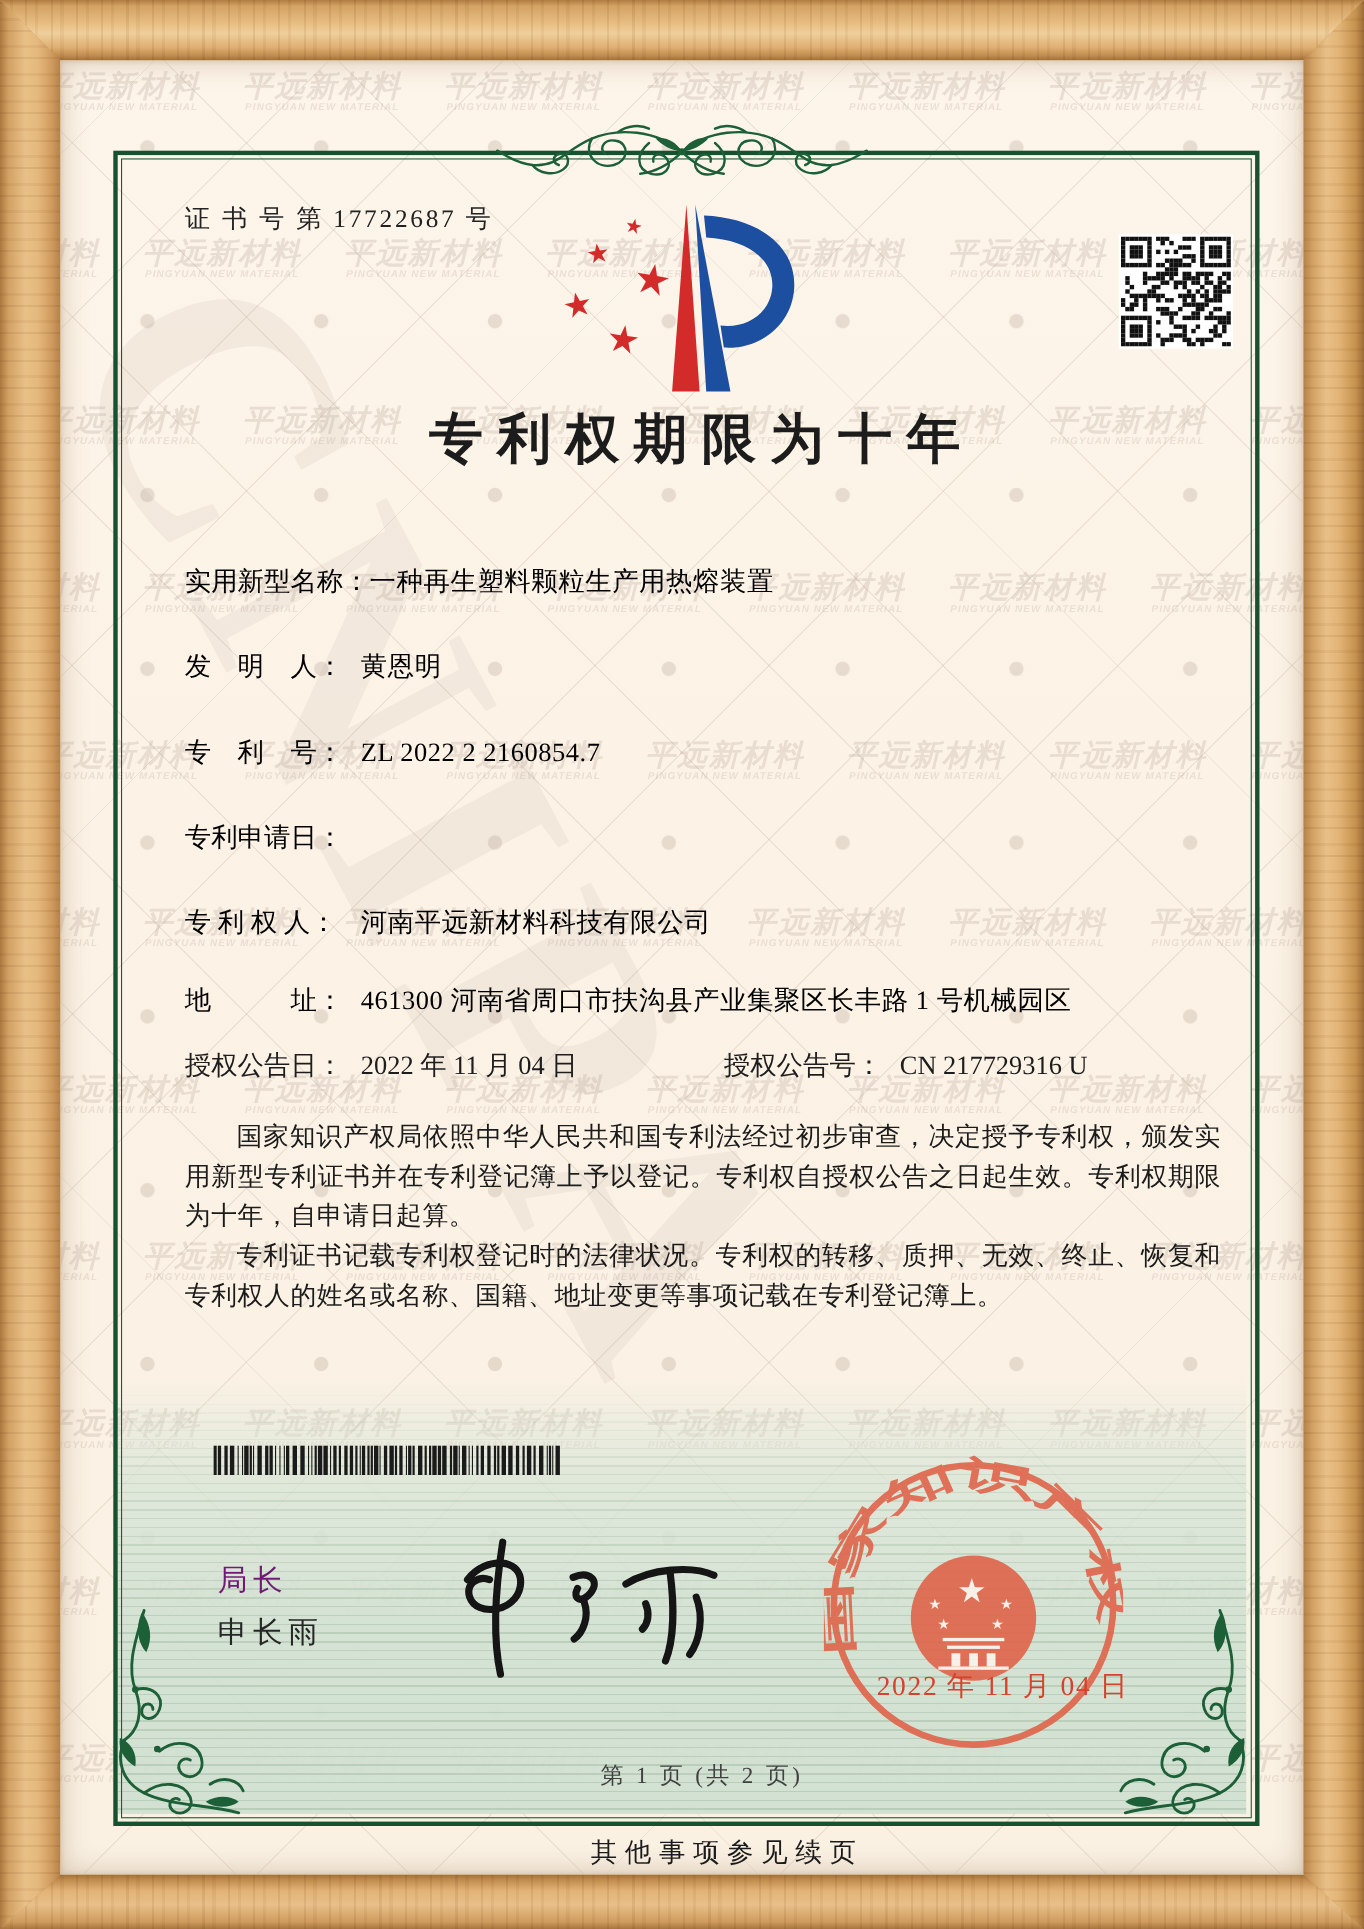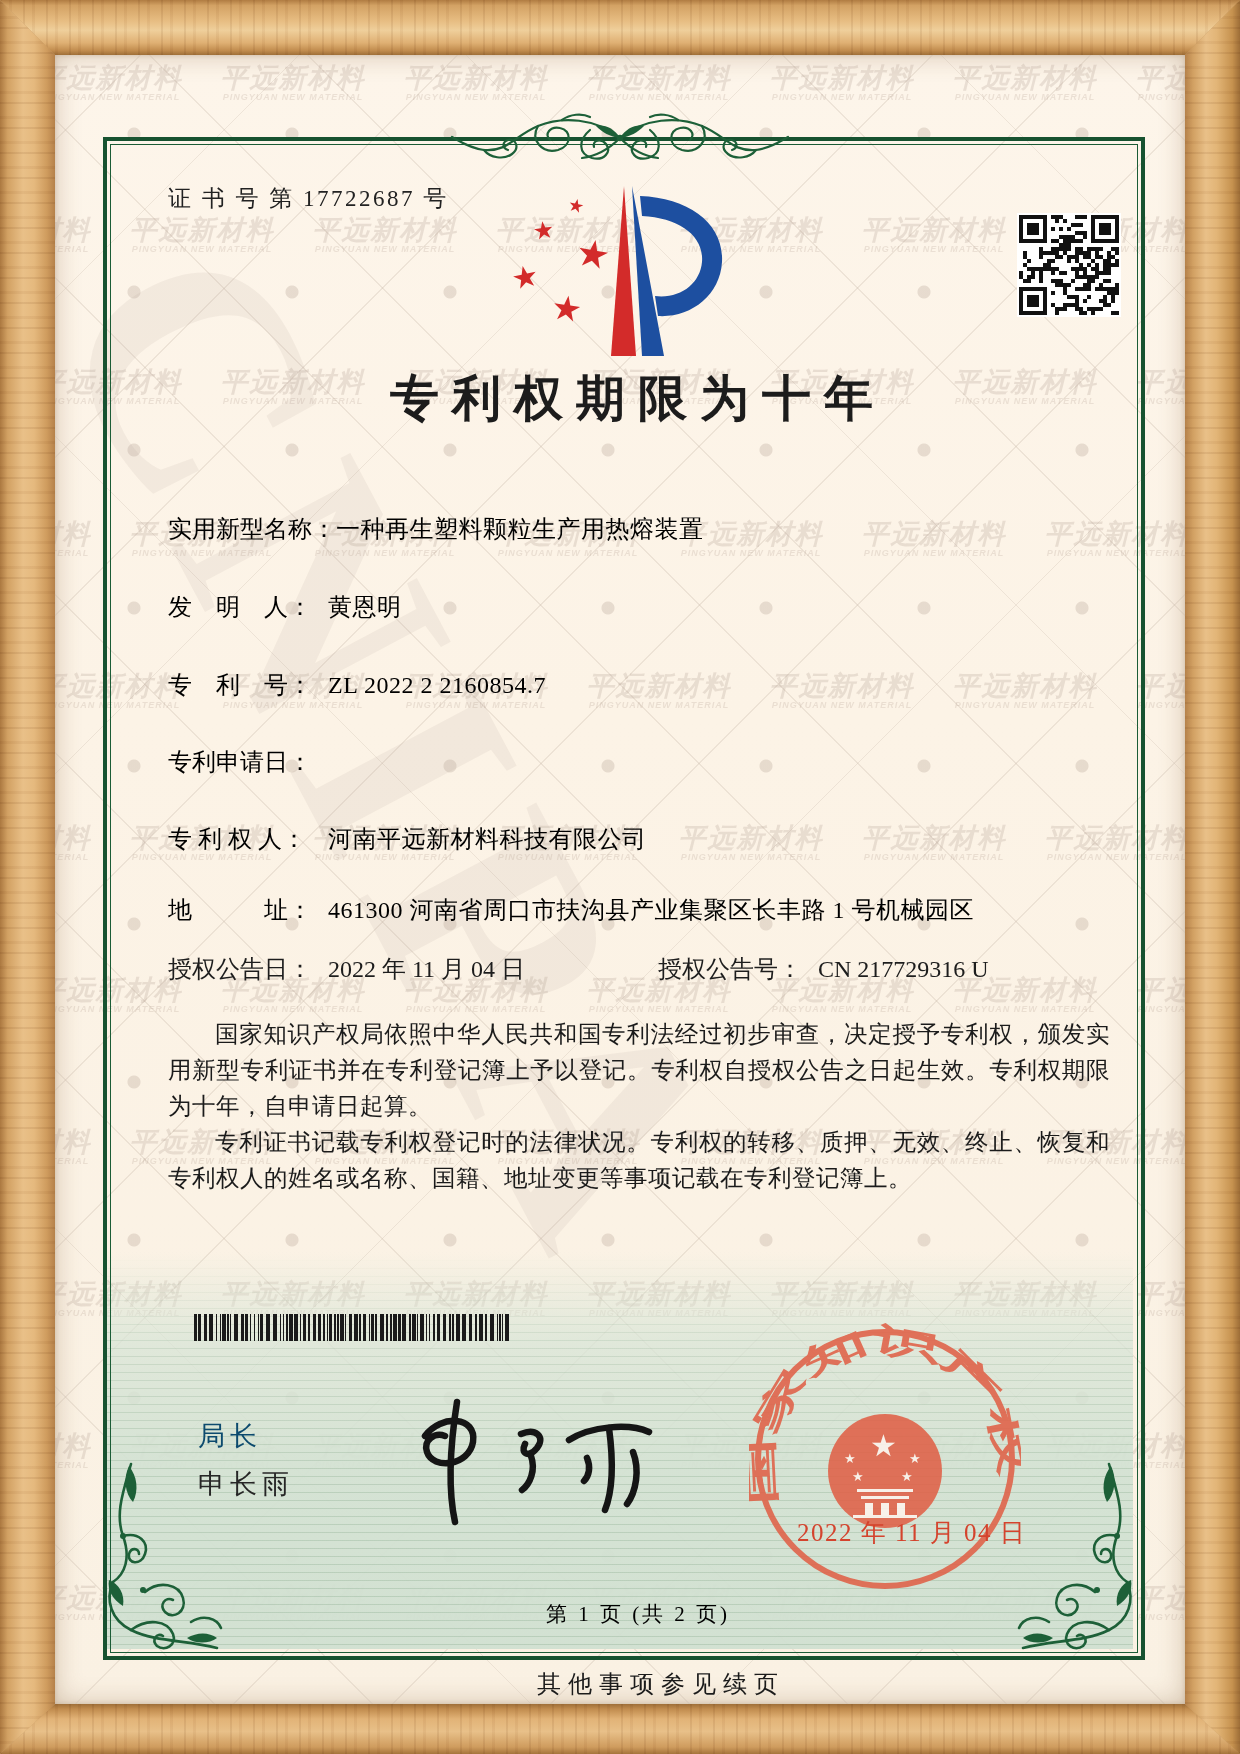--- a/index.html
+++ b/index.html
@@ -79,31 +79,31 @@
   .grant-row{position:absolute;left:150px;top:952px;width:945px;font-size:24px;line-height:35px;display:flex;}
   .grant-left{flex:0 0 490px;display:flex;}
   .grant-right{flex:1;display:flex;}
 
   .paras{position:absolute;left:150px;top:1016px;width:942px;font-size:23.5px;line-height:36px;
     text-align:justify;color:#1b1b1b;letter-spacing:.5px;}
   .paras p{margin:0;text-indent:2em;}
 
   .barcode{position:absolute;left:176px;top:1314px;width:316px;height:27px;}
   .signer-title{position:absolute;left:180px;top:1418px;font-size:27px;letter-spacing:5px;
-    font-family:"Liberation Sans","DejaVu Sans",sans-serif;color:#0c4a6e;}
+    font-family:"Liberation Sans","DejaVu Sans",sans-serif;color:#701a75;}
   .signer-name{position:absolute;left:180px;top:1466px;font-size:27px;letter-spacing:5px;
     font-family:"Liberation Sans","DejaVu Sans",sans-serif;color:#262626;}
   .signature{position:absolute;left:365px;top:1390px;width:290px;height:138px;}
 
   .seal{position:absolute;left:731px;top:1323px;width:272px;height:272px;opacity:.88;mix-blend-mode:multiply;}
   .seal-date{position:absolute;left:779px;top:1516px;width:220px;font-size:25px;color:#d4432d;
     letter-spacing:1.5px;white-space:nowrap;}
 
   .page-info{position:absolute;left:103px;top:1600px;width:1034px;text-align:center;font-size:21px;
-    letter-spacing:3px;color:#000000;z-index:3;}
+    letter-spacing:3px;color:#404040;z-index:3;}
   .footer-note{position:absolute;left:0;top:1668px;width:1240px;text-align:center;font-size:24px;
     letter-spacing:7px;color:#1b1b1b;z-index:3;padding-left:23px;}
 </style>
 </head>
 <body>
 
 <div class="page">
 
   <div class="paper"></div>
   <div class="lattice"></div>

